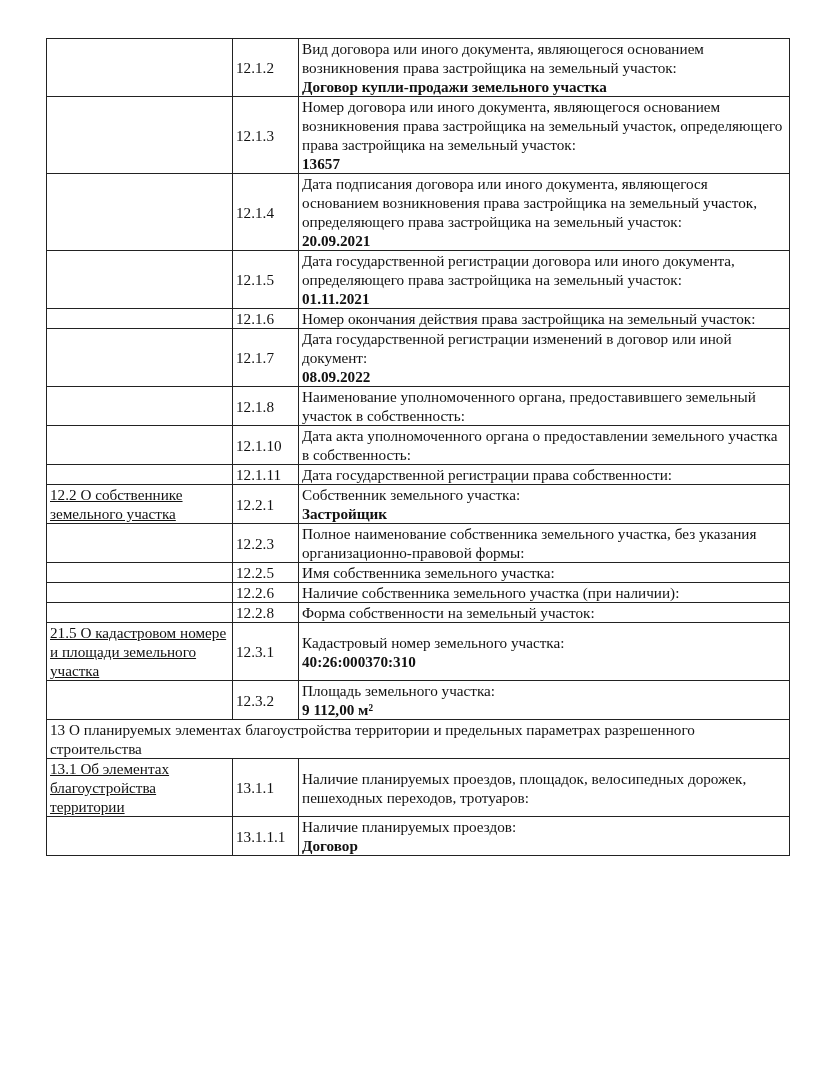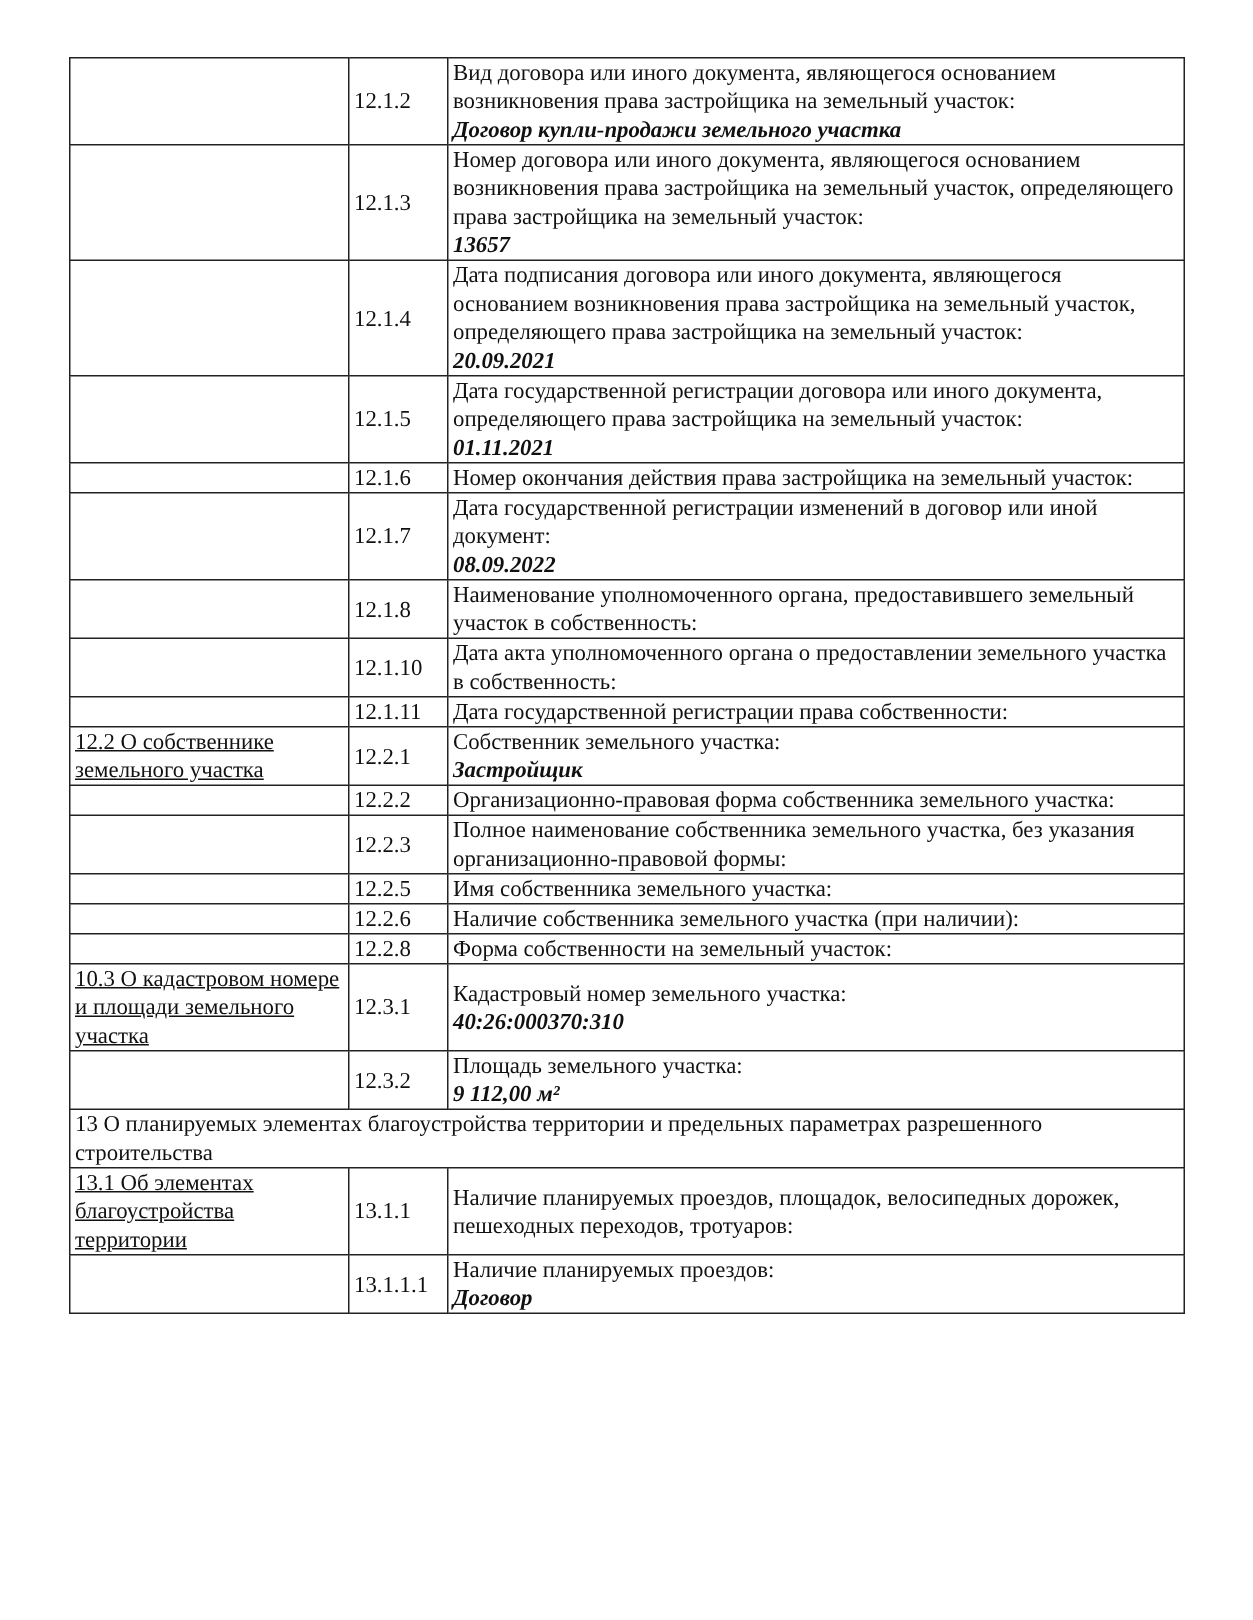--- a/index.html
+++ b/index.html
@@ -5,21 +5,21 @@
   html, body { margin:0; padding:0; background:#ffffff; }
   body { width:835px; height:1080px; position:relative; overflow:hidden;
          font-family:"Liberation Serif", "DejaVu Serif", serif; color:#111; }
   table.doc { position:absolute; left:46px; top:38px; width:744px;
               border-collapse:collapse; font-size:15.2px; line-height:19px; }
   table.doc td { border:1px solid #222; padding:0 3px; vertical-align:middle; }
   td.c1 { width:179px; vertical-align:top;text-decoration:underline; }
   td.c2 { width:59px; }
   td.c3 { }
   td.wide { }
-  .val { font-weight:bold; display:block;font-style:italic; }
+  .val { font-weight:bold; display:block; }
   .lbl { display:block; }
 </style>
 </head>
 <body>
 
 <table class="doc">
   <tbody id="tbody">
       <tr>
         <td class="c1"></td>
         <td class="c2">12.1.2</td>
@@ -91,27 +91,20 @@
       <tr>
         <td class="c1">12.2 О собственнике земельного участка</td>
         <td class="c2">12.2.1</td>
         <td class="c3">
           <span class="lbl">Собственник земельного участка:</span>
           <span class="val">Застройщик</span>
         </td>
       </tr>
       <tr>
         <td class="c1"></td>
-        <td class="c2">12.2.2</td>
-        <td class="c3">
-          <span class="lbl">Организационно-правовая форма собственника земельного участка:</span>
-        </td>
-      </tr>
-      <tr>
-        <td class="c1"></td>
         <td class="c2">12.2.3</td>
         <td class="c3">
           <span class="lbl">Полное наименование собственника земельного участка, без указания организационно-правовой формы:</span>
         </td>
       </tr>
       <tr>
         <td class="c1"></td>
         <td class="c2">12.2.5</td>
         <td class="c3">
           <span class="lbl">Имя собственника земельного участка:</span>
@@ -125,21 +118,21 @@
         </td>
       </tr>
       <tr>
         <td class="c1"></td>
         <td class="c2">12.2.8</td>
         <td class="c3">
           <span class="lbl">Форма собственности на земельный участок:</span>
         </td>
       </tr>
       <tr>
-        <td class="c1">10.3 О кадастровом номере и площади земельного участка</td>
+        <td class="c1">21.5 О кадастровом номере и площади земельного участка</td>
         <td class="c2">12.3.1</td>
         <td class="c3">
           <span class="lbl">Кадастровый номер земельного участка:</span>
           <span class="val">40:26:000370:310</span>
         </td>
       </tr>
       <tr>
         <td class="c1"></td>
         <td class="c2">12.3.2</td>
         <td class="c3">

